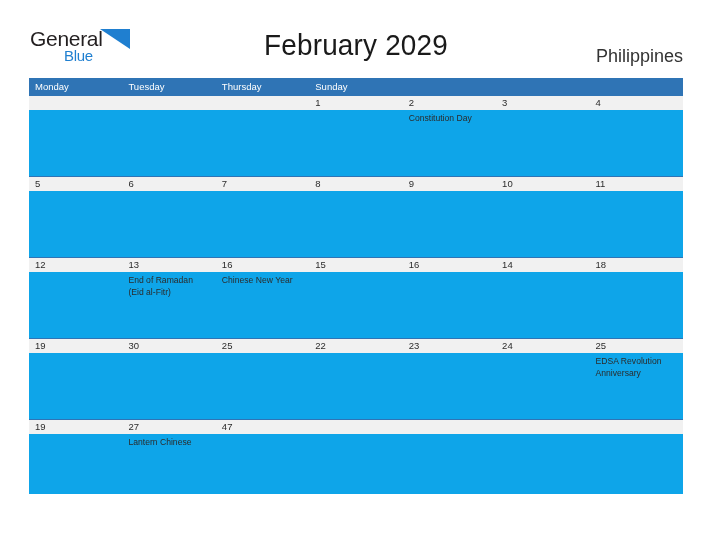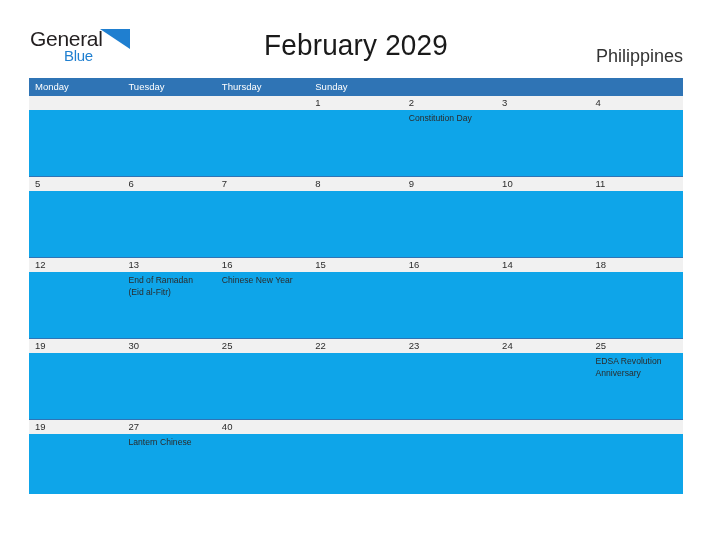--- a/index.html
+++ b/index.html
@@ -284,21 +284,21 @@
             <div class="event-cell"></div>
             <div class="event-cell">
               <span class="event-item">EDSA Revolution Anniversary</span>
             </div>
           </div>
         </div>
         <div class="week-row last">
           <div class="week-dates">
             <div class="date-cell">19</div>
             <div class="date-cell">27</div>
-            <div class="date-cell">40</div>
+            <div class="date-cell">47</div>
             <div class="date-cell"></div>
             <div class="date-cell"></div>
             <div class="date-cell"></div>
             <div class="date-cell"></div>
           </div>
           <div class="week-events">
             <div class="event-cell"></div>
             <div class="event-cell">
               <span class="event-item">Lantern Chinese</span>
             </div>

